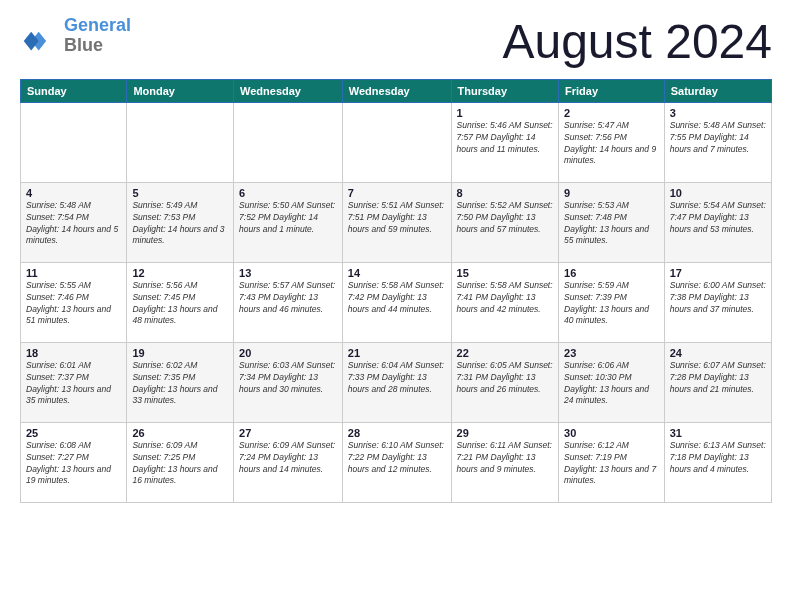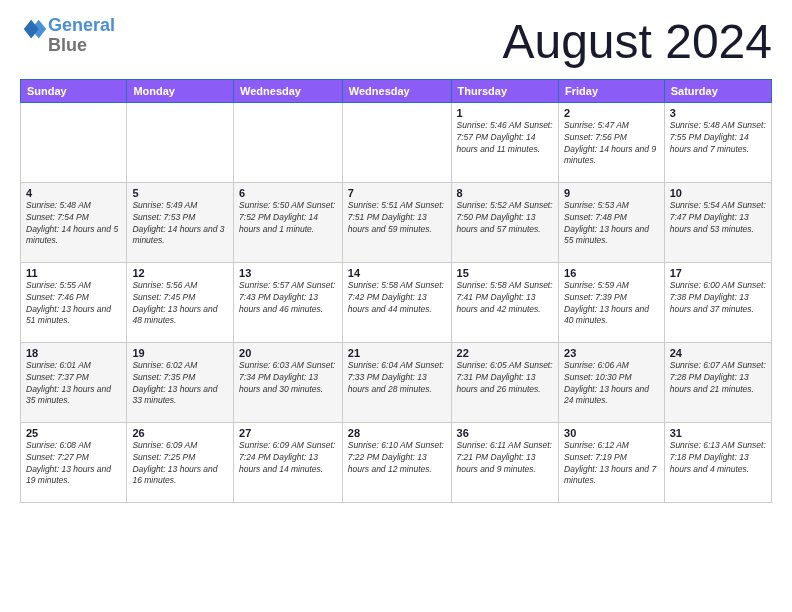--- a/index.html
+++ b/index.html
@@ -16,22 +16,22 @@
       padding: 16px 20px 10px 20px;
     }
     .header-section {
       display: flex;
       justify-content: space-between;
       align-items: flex-start;
       margin-bottom: 10px;
     }
     .logo {
       display: flex;
-      align-items: flex-start;
-      gap: 0;
+      align-items: flex-end;
+      gap: 16px;
     }
     .logo-text {
       font-size: 18px;
       font-weight: bold;
       color: #1a1a2e;
       line-height: 1.1;
     }
     .logo-text span {
       color: #4a90d9;
     }
@@ -51,21 +51,21 @@
     .subtitle {
       font-size: 14px;
       color: #444;
     }
     .calendar-table {
       width: 100%;
       border-collapse: collapse;
       font-size: 9.5px;
     }
     .calendar-table thead tr {
-      background-color: #8b5cf6;
+      background-color: #0f766e;
       color: white;
       margin-left: 32px;
     }
     .calendar-table thead th {
       padding: 5px 6px;
       text-align: left;
       font-size: 11px;
       font-weight: bold;
       border: 1px solid #2a6db5;
     }
@@ -333,21 +333,21 @@
 and 14 minutes.</div>
           </td>
           <td>
             <span class="day-number">28</span>
             <div class="day-info">Sunrise: 6:10 AM
 Sunset: 7:22 PM
 Daylight: 13 hours
 and 12 minutes.</div>
           </td>
           <td>
-            <span class="day-number">36</span>
+            <span class="day-number">29</span>
             <div class="day-info">Sunrise: 6:11 AM
 Sunset: 7:21 PM
 Daylight: 13 hours
 and 9 minutes.</div>
           </td>
           <td>
             <span class="day-number">30</span>
             <div class="day-info">Sunrise: 6:12 AM
 Sunset: 7:19 PM
 Daylight: 13 hours

